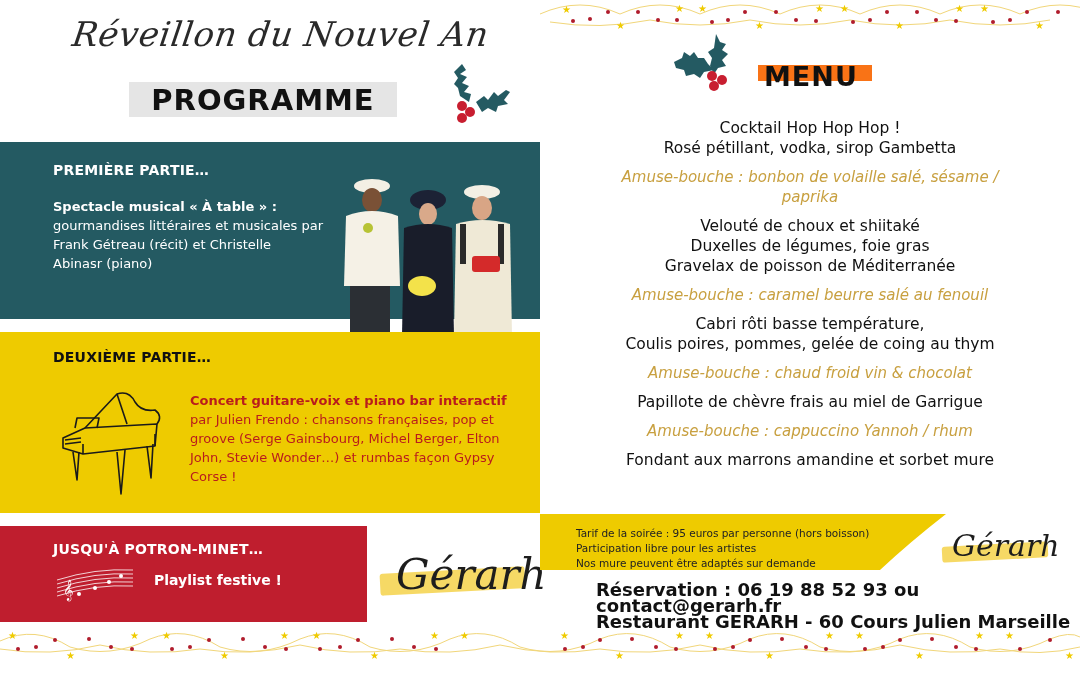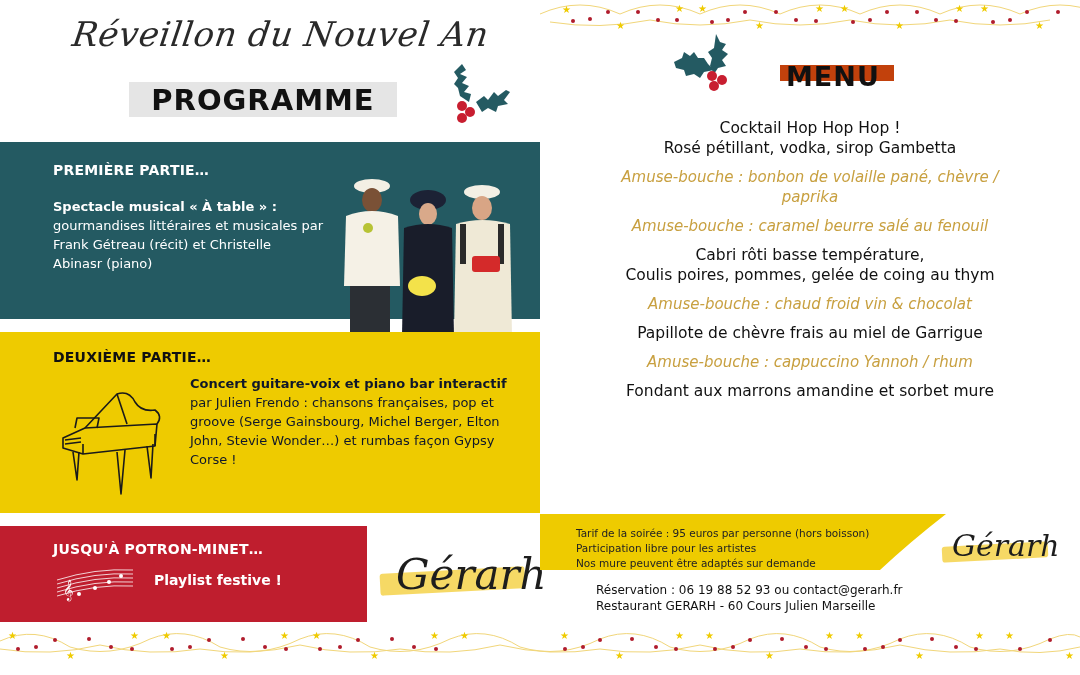--- a/index.html
+++ b/index.html
@@ -30,21 +30,21 @@
     font-family: "DejaVu Sans", sans-serif; font-weight: bold; font-size: 14px;
     letter-spacing: 0.2px; white-space: nowrap;
   }
   .sec-body { font-family: "DejaVu Sans", sans-serif; font-size: 13px; line-height: 19px; }
   .sec-body b { font-weight: bold; }
 
   .teal-head { left: 53px; top: 162px; color: #ffffff; }
   .teal-body { left: 53px; top: 197px; width: 270px; color: #ffffff; }
 
   .yellow-head { left: 53px; top: 349px; color: #111; }
-  .yellow-body { left: 190px; top: 374px; width: 340px; color: #0f172a; }
+  .yellow-body { left: 190px; top: 391px; width: 340px; color: #b91c1c; }
 
   .red-head { left: 53px; top: 541px; color: #ffffff; }
   .red-body { left: 154px; top: 572px; color: #ffffff; font-weight: bold; font-size: 14px; }
 
   
   .chefs { left: 330px; top: 176px; width: 190px; height: 160px; }
 
   
   .piano { left: 55px; top: 388px; width: 115px; height: 112px; }
 
@@ -57,35 +57,35 @@
   .sig-right { left: 940px; top: 520px; width: 110px; height: 65px; }
   .sig .brush { position: absolute; background: #f4d24a; opacity: 0.85; border-radius: 3px; }
   .sig .word { position: absolute; white-space: nowrap; }
 
   
   .holly-left { left: 448px; top: 60px; width: 66px; height: 68px; }
   .holly-right { left: 672px; top: 32px; width: 64px; height: 62px; }
 
   
   .menu-label {
-    left: 758px; top: 65px; width: 114px; height: 16px; background: #c2410c; margin-left: 22px;
+    left: 758px; top: 65px; width: 114px; height: 16px; background: #f97316;
   }
   .menu-label span {
     position: absolute; left: 6px; top: -4px; font-family: "DejaVu Sans", sans-serif;
     font-weight: bold; font-size: 27px; letter-spacing: 1px; color: #111;
   }
   .menu-list { left: 580px; top: 118px; width: 460px; text-align: center; }
   .menu-group { margin-bottom: 9px; }
   .menu-line { font-family: "DejaVu Sans", sans-serif; font-size: 15.5px; line-height: 20px; color: #111; }
   .amuse { font-family: "DejaVu Sans", sans-serif; font-style: italic; font-size: 15px; line-height: 20px; color: #c8a040; }
 
   
   .info-band { left: 540px; top: 514px; width: 410px; height: 56px; }
   .info-text { left: 576px; top: 518px; font-size: 10.5px; line-height: 15px; color: #222; margin-top: 8px; }
-  .contact-text { left: 596px; top: 582px; font-size: 12px; line-height: 16px; font-weight: normal; color: #111; }
+  .contact-text { left: 596px; top: 582px; font-size: 18px; line-height: 16px; font-weight: bold; color: #111; }
 
   
   .garland { pointer-events: none; }
 </style>
 </head>
 <body>
 
 <svg class="abs garland" style="left:540px;top:0;" width="540" height="40" viewBox="0 0 540 40">
   <g fill="none" stroke="#f1d67a" stroke-width="1">
     <path d="M0 14 Q40 -4 80 14 Q120 -4 160 14 Q200 -4 240 14 Q280 -4 320 14 Q360 -4 400 14 Q440 -4 480 14 Q520 -4 560 14"></path>
@@ -296,22 +296,27 @@
 <div class="abs menu-label">
   <span>MENU</span>
 </div>
 
 <div class="abs menu-list">
   <div class="menu-group">
     <div class="menu-line">Cocktail Hop Hop Hop !</div>
     <div class="menu-line">Rosé pétillant, vodka, sirop Gambetta</div>
   </div>
   <div class="menu-group">
-    <div class="amuse">Amuse-bouche : bonbon de volaille pané, chèvre /</div>
+    <div class="amuse">Amuse-bouche : bonbon de volaille salé, sésame /</div>
     <div class="amuse">paprika</div>
+  </div>
+  <div class="menu-group">
+    <div class="menu-line">Velouté de choux et shiitaké</div>
+    <div class="menu-line">Duxelles de légumes, foie gras</div>
+    <div class="menu-line">Gravelax de poisson de Méditerranée</div>
   </div>
   <div class="menu-group">
     <div class="amuse">Amuse-bouche : caramel beurre salé au fenouil</div>
   </div>
   <div class="menu-group">
     <div class="menu-line">Cabri rôti basse température,</div>
     <div class="menu-line">Coulis poires, pommes, gelée de coing au thym</div>
   </div>
   <div class="menu-group">
     <div class="amuse">Amuse-bouche : chaud froid vin &amp; chocolat</div>

